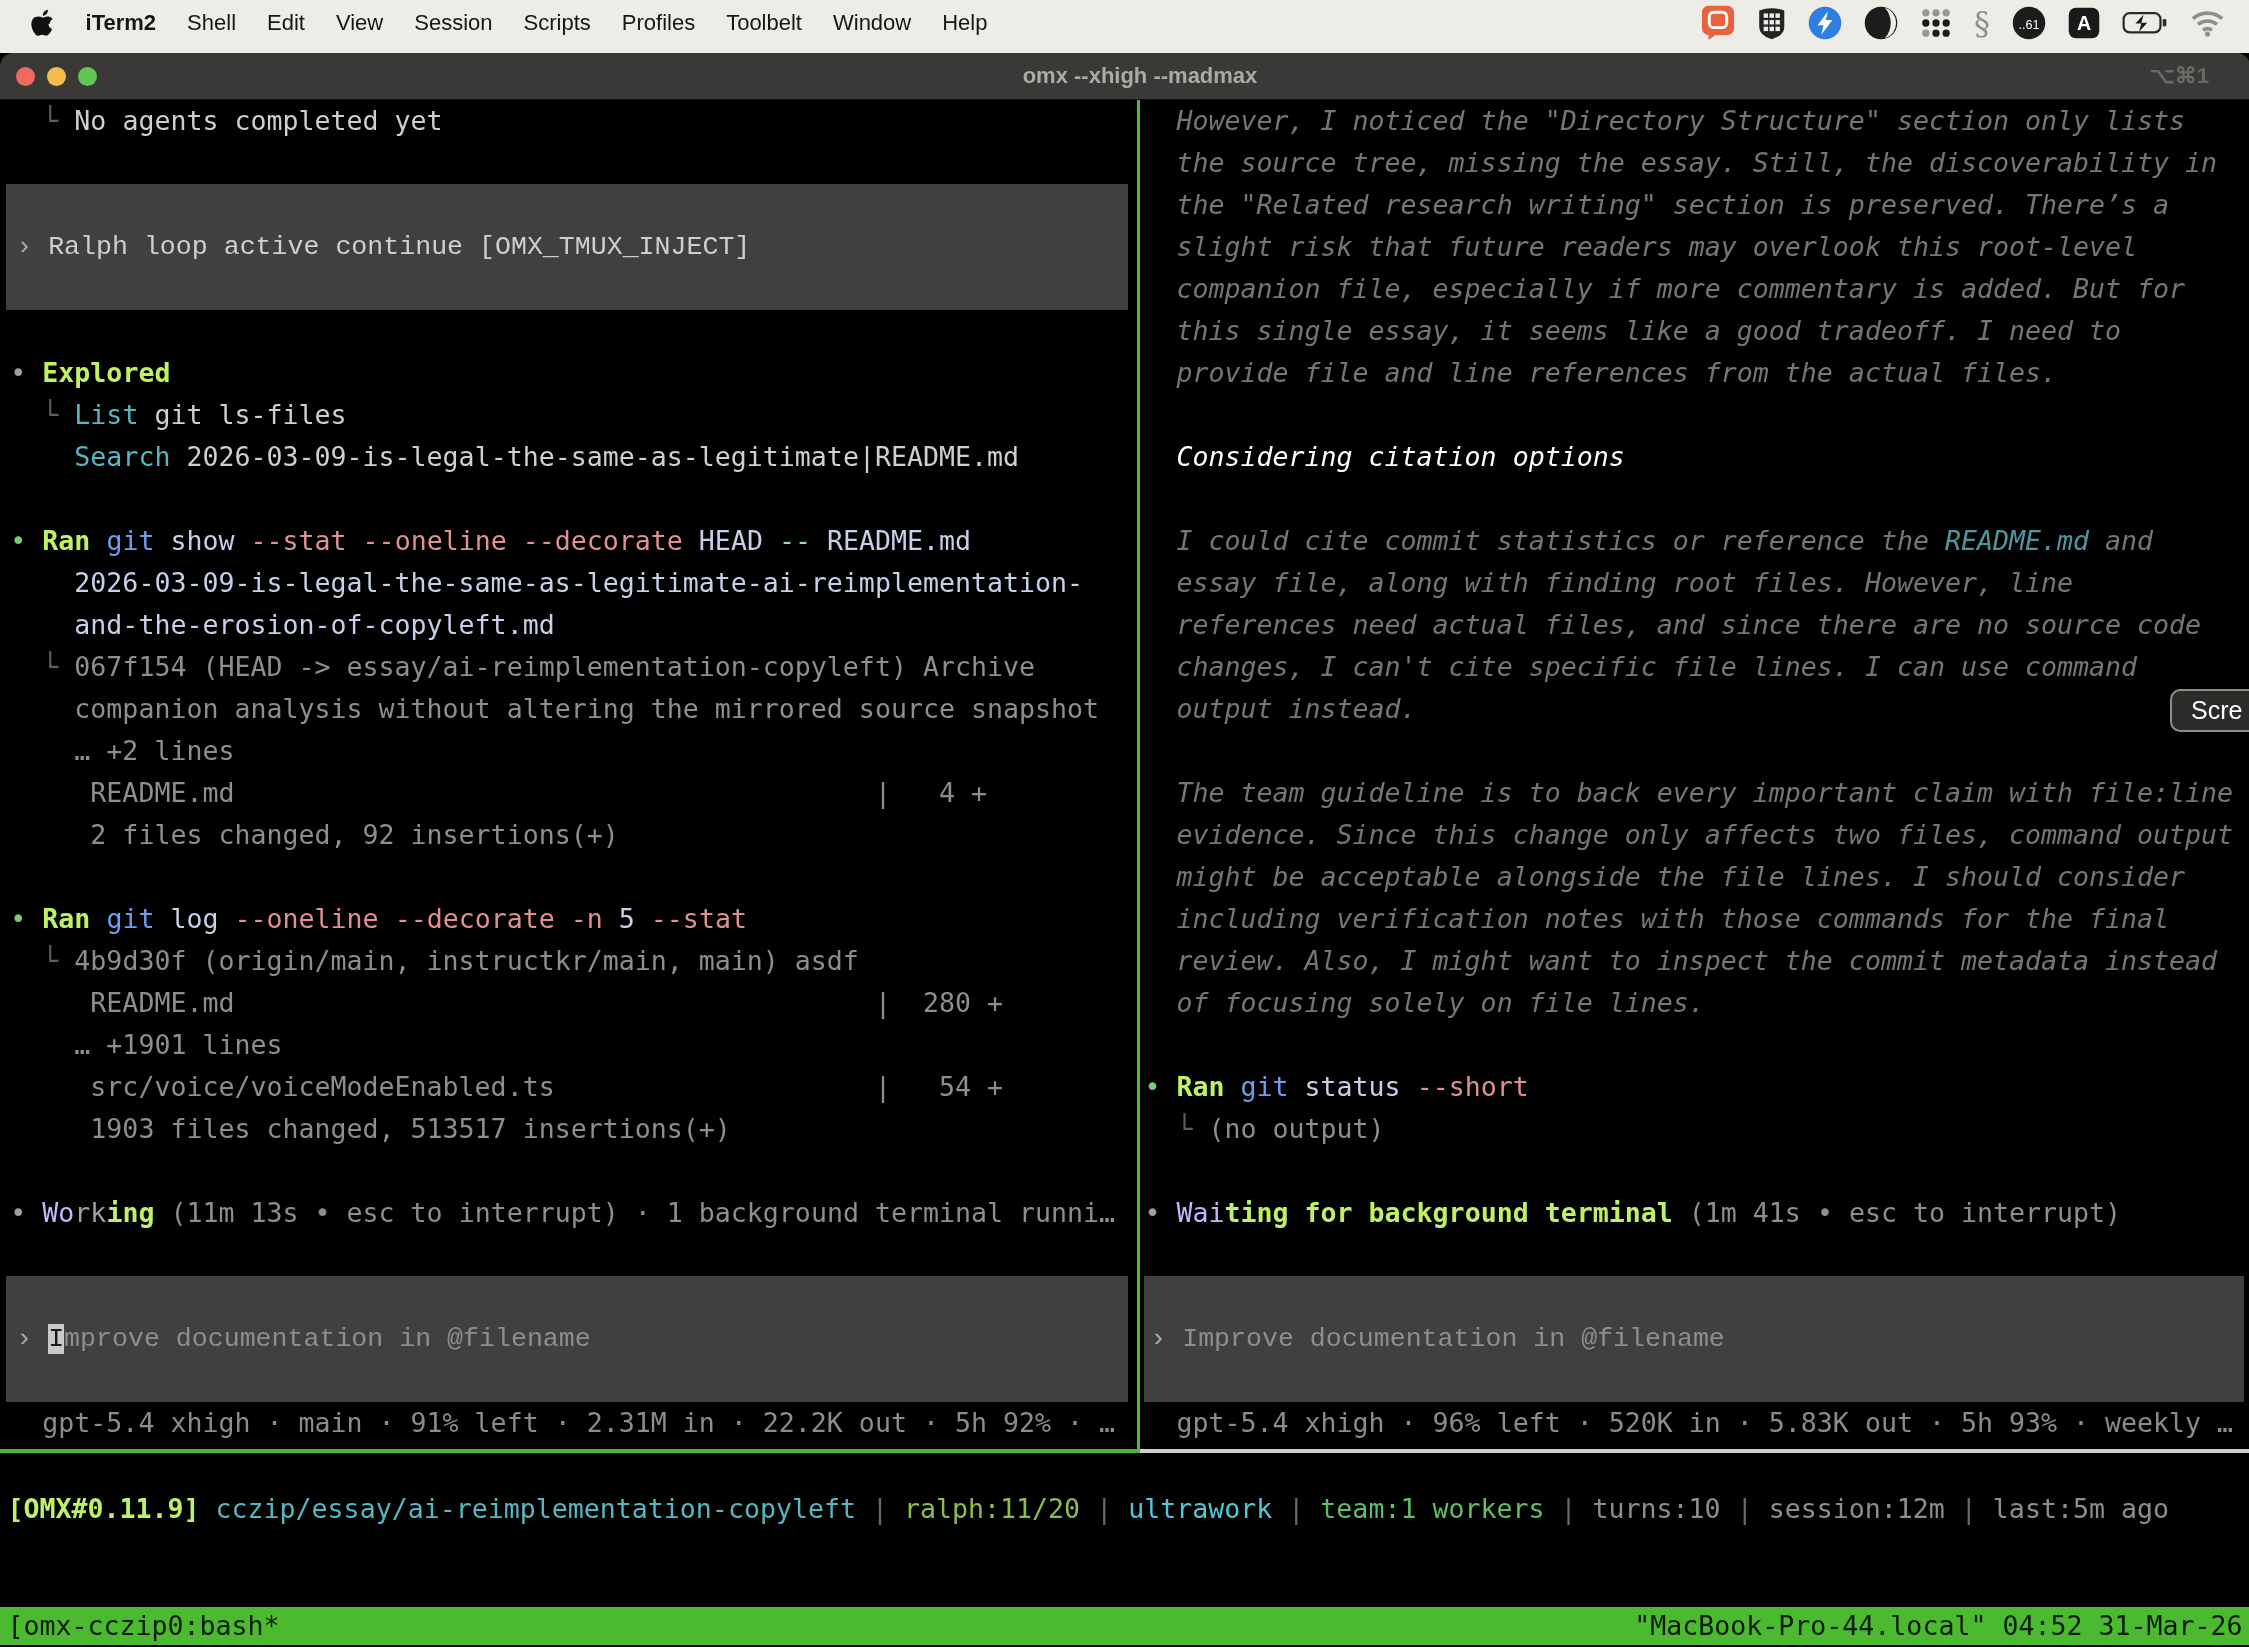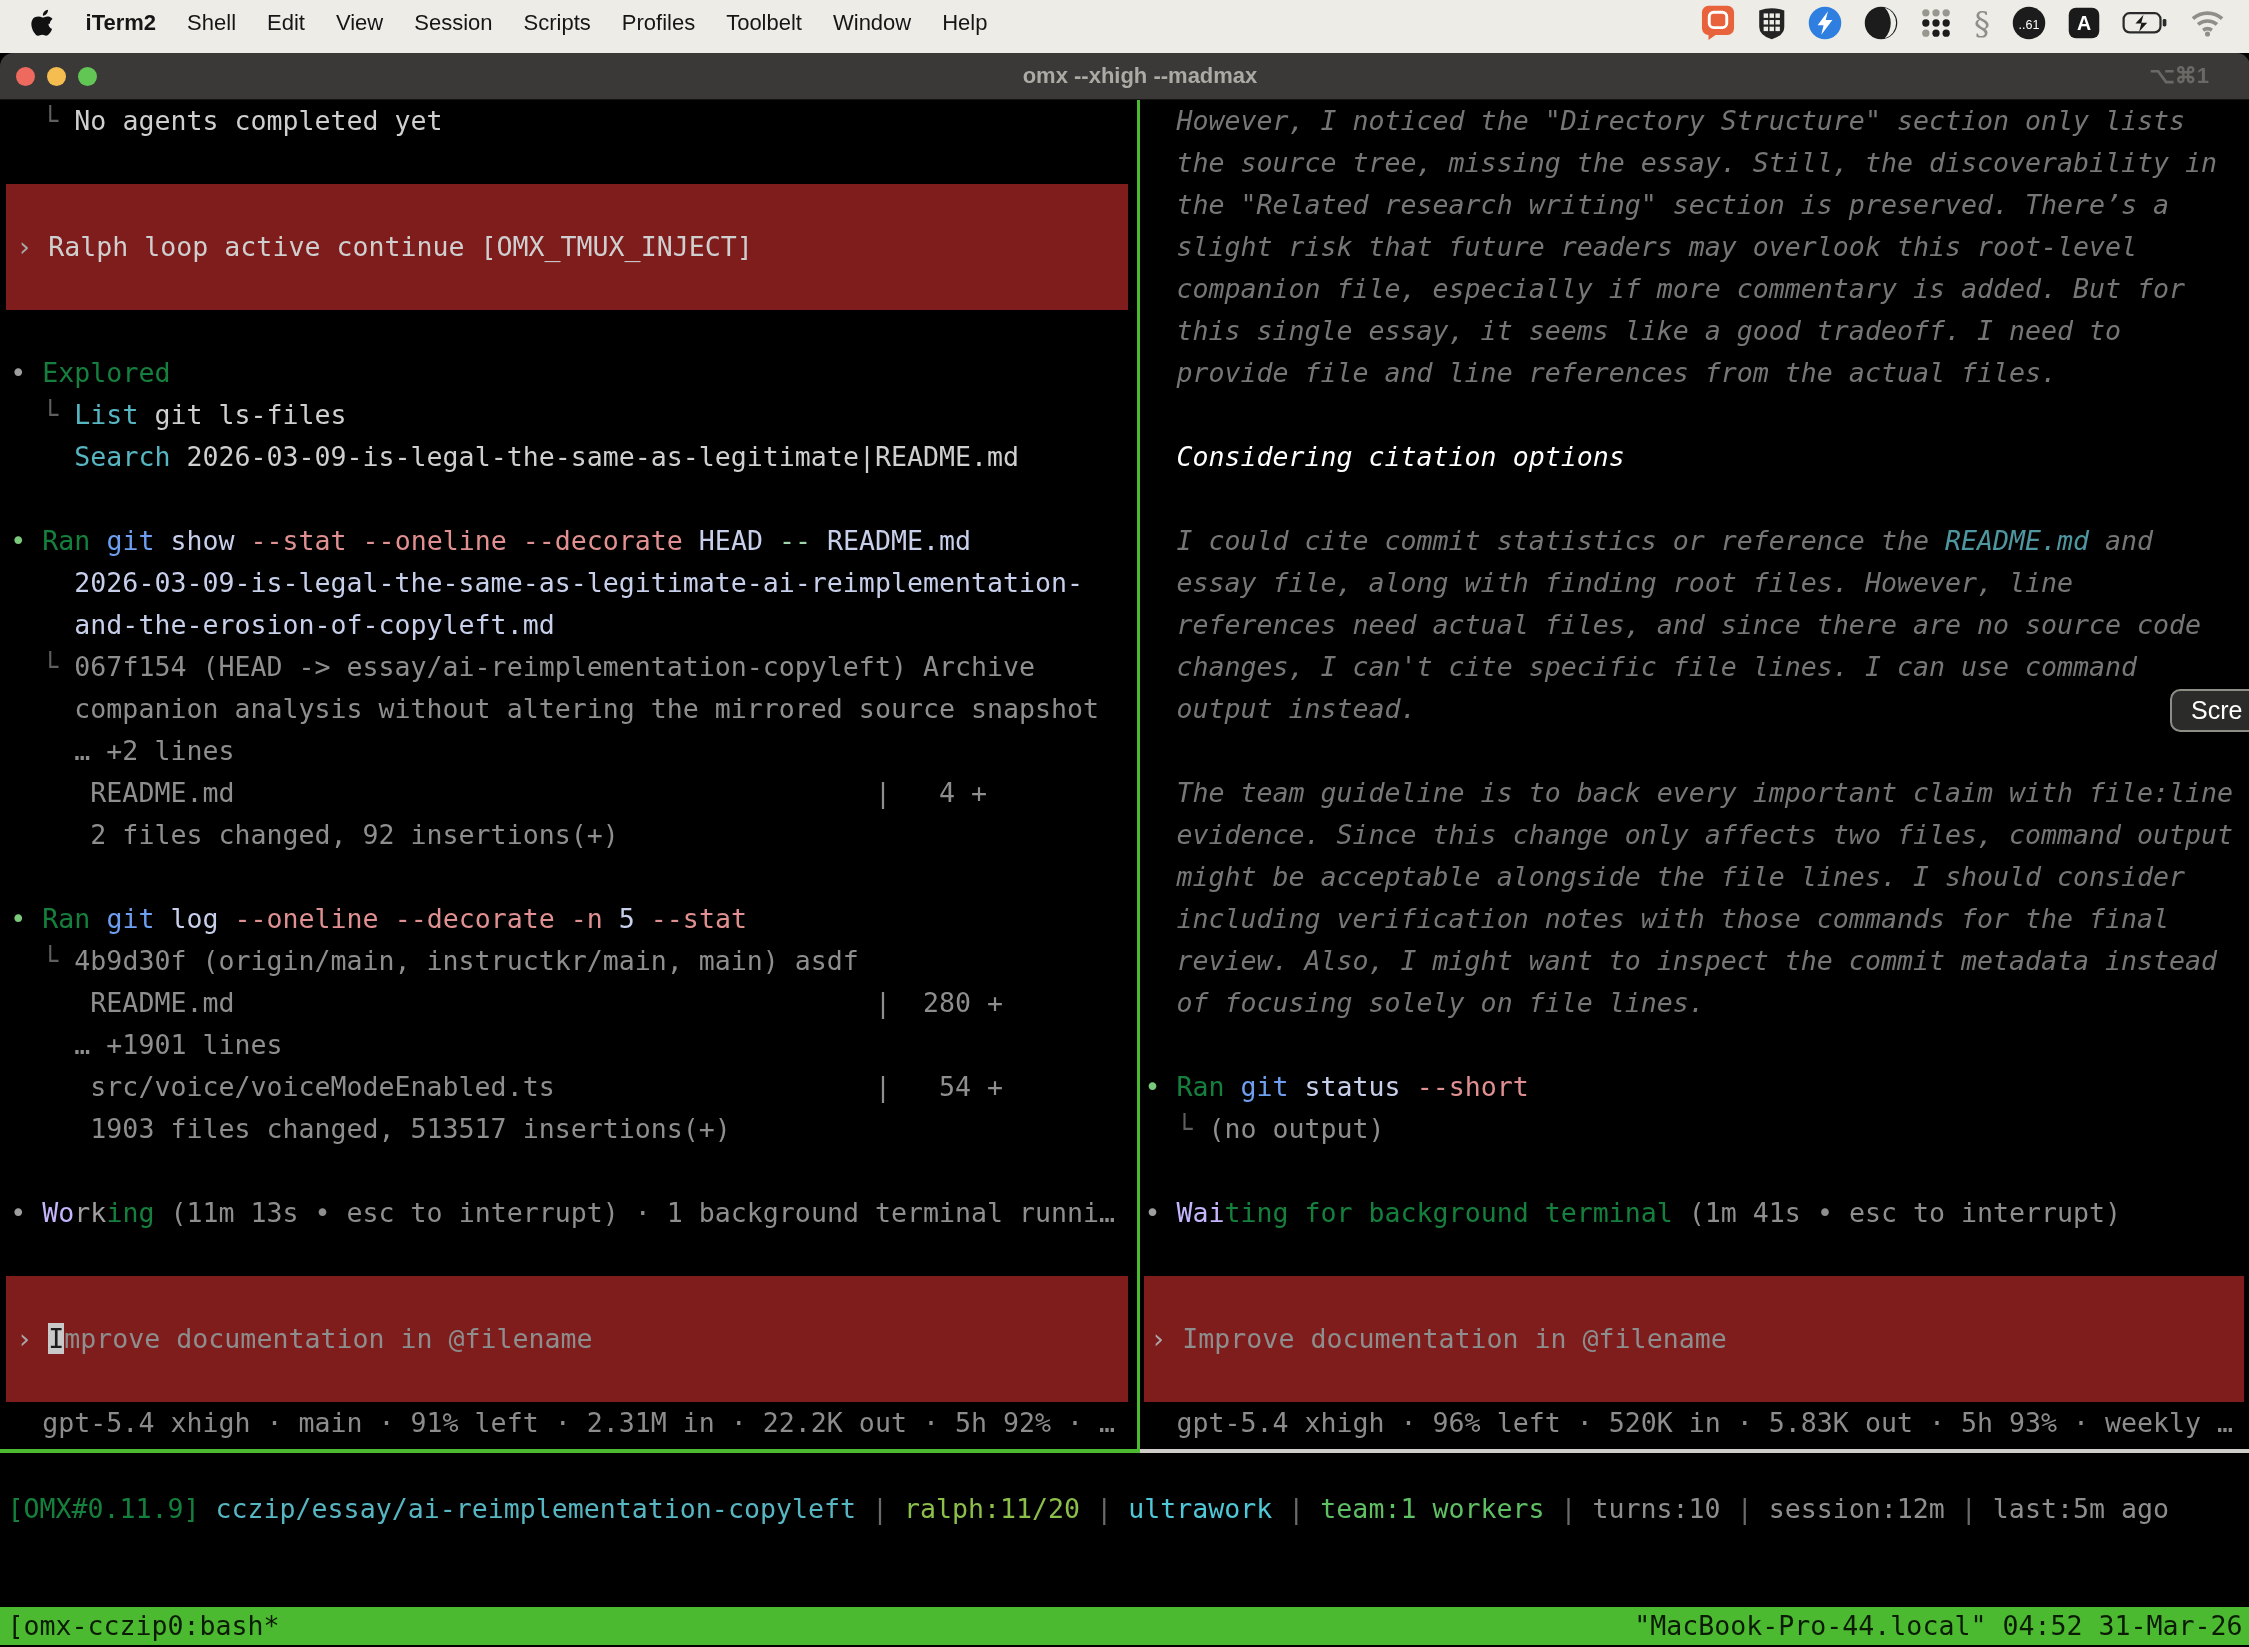--- a/index.html
+++ b/index.html
@@ -28,37 +28,37 @@
 
   
   .terminal{position:absolute;top:47px;left:0;right:0;bottom:0;display:flex;flex-direction:column;
             font-family:"DejaVu Sans Mono",monospace;font-size:26.6px;line-height:42px;color:#CFCFCF;}
   .panes{height:1349px;display:flex;}
   .pane{overflow:hidden;box-sizing:border-box;}
   .pane-left{width:1137px;padding-left:10.3px;}
   .divider{width:3px;background:var(--green-accent,#4CBA31);}
   .pane-right{flex:1;padding-left:4.4px;}
   .trow{height:42px;white-space:pre;}
-  .boxed{background:#7f1d1d;}
+  .boxed{background:#404040;font-family:Liberation Mono, monospace;}
   .pane-left .boxed{margin-left:-4.4px;margin-right:8.9px;padding-left:10.3px;}
   .pane-right .boxed{margin-right:5.9px;padding-left:5.9px;}
 
   .hborder{height:3.7px;display:flex;}
   .hb-left{width:1140px;background:var(--green-accent,#4CBA31);}
   .hb-right{flex:1;background:#CFCDC8;}
 
   .omx-line{padding:35px 0 0 7.4px;height:42px;white-space:pre;}
 
   .tmux{margin-top:auto;height:38px;margin-bottom:3px;background:var(--tmux-green,#4CBA31);
         color:#0A1C03;display:flex;justify-content:space-between;align-items:center;
         padding:0 7.4px;font-size:26.6px;white-space:pre;}
 
   
   .s-fg{color:#CFCFCF}
-  .s-wb{color:#15803d;font-weight:normal}
+  .s-wb{color:#bef264;font-weight:bold}
   .s-dim{color:#5F5F5F}
   .s-pr{color:#A8A8A8}
   .s-gy{color:#8E8E8E}
   .s-rs{color:#767676;font-style:italic}
   .s-rh{color:#ffffff;font-weight:normal;font-style:italic}
   .s-cy{color:var(--cyan,#56B6C2)}
   .s-tl{color:var(--teal,#4E96A0);font-style:italic}
   .s-bl{color:var(--blue,#6D9EF0)}
   .s-lv{color:var(--lavender,#C7CFEA)}
   .s-pk{color:var(--pink,#E09090)}

